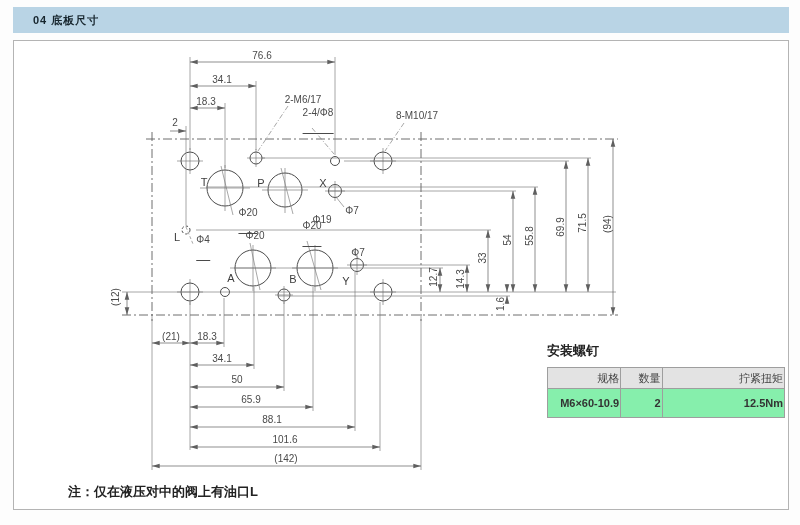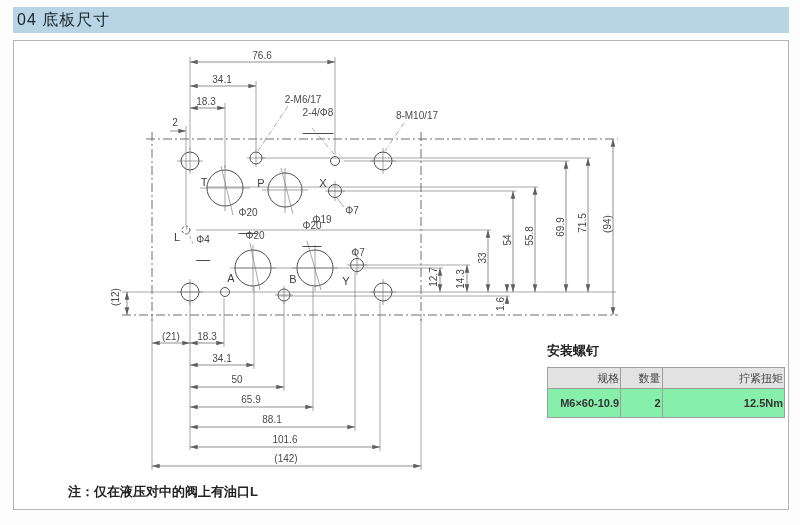--- a/index.html
+++ b/index.html
@@ -1,20 +1,20 @@
 <!DOCTYPE html>
 <html><head>
 <meta charset="utf-8">
 <style>
   html,body{margin:0;padding:0;background:#fff;width:800px;height:525px;
     font-family:"Liberation Sans","DejaVu Sans",sans-serif;}
   .stage{position:relative;width:800px;height:525px;overflow:hidden;background:#fdfdfd;}
   .band{position:absolute;left:13px;top:7px;width:776px;height:26px;background:#b9d4e5;
     display:flex;align-items:center;}
-  .band .title{font-size:16px;font-weight:normal;color:#17262e;padding-left:4px;letter-spacing:1px;}
+  .band .title{font-size:11px;font-weight:bold;color:#17262e;padding-left:20px;letter-spacing:1px;}
   .frame{position:absolute;left:13px;top:40px;width:774px;height:468px;border:1px solid #b4b4b4;background:#fff;}
   svg.draw{position:absolute;left:0;top:0;}
   .lbl{position:absolute;font-size:10px;color:#4a4a4a;white-space:nowrap;
     transform:translate(-50%,-50%);line-height:1;}
   .lbl.rot{transform:translate(-50%,-50%) rotate(-90deg);}
   .lbl.port{font-size:11px;color:#3d3d3d;}
   .lbl.u{border-bottom:1px solid #4a4a4a;padding-bottom:15px;}
   .note{position:absolute;left:68px;top:483px;font-size:13px;font-weight:600;color:#222;}
   .tbl-wrap{position:absolute;left:547px;top:342px;width:226px;}
   .tbl-title{font-size:13px;font-weight:bold;color:#222;margin-bottom:7px;}

